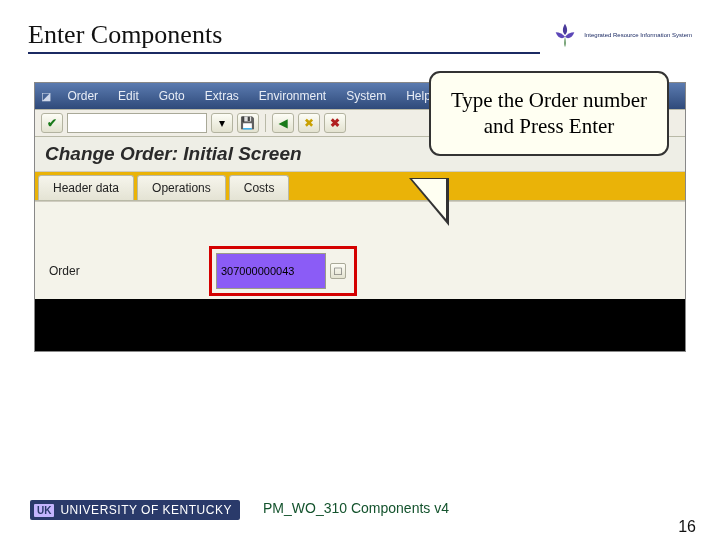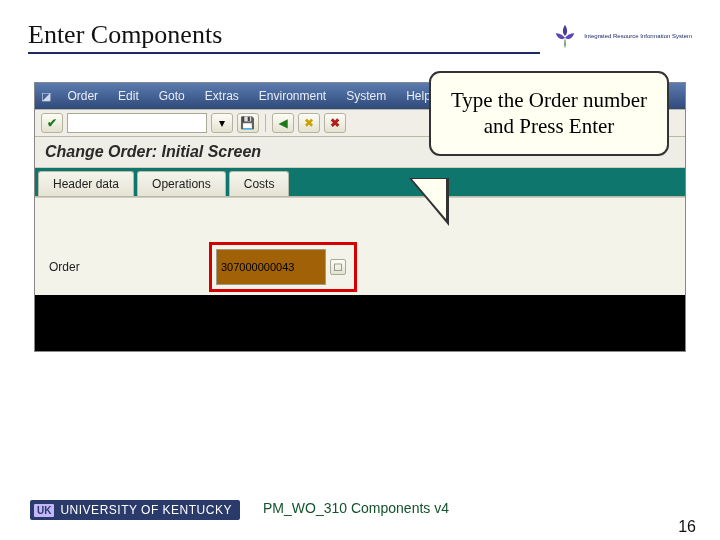--- a/index.html
+++ b/index.html
@@ -7,21 +7,21 @@
     width: 720px;
     height: 540px;
     background: #fff;
     font-family: Arial, Helvetica, sans-serif;
     position: relative;
     overflow: hidden;
   }
   .slide-title-row {
     display: flex;
     justify-content: space-between;
-    align-items: center;
+    align-items: flex-start;
     padding: 20px 28px 0 28px;
   }
   .slide-title {
     font-family: Georgia, 'Times New Roman', serif;
     font-size: 26px;
     color: #111;
     border-bottom: 2px solid #1b2a63;
     padding-bottom: 2px;
     flex: 1;
   }
@@ -87,29 +87,29 @@
   .tbtn.green-check { color:#1a7a1a; font-weight:bold;}
   .tbtn.red-x { color:#b02020; font-weight:bold;}
   .cmdfield {
     width: 140px; height: 20px;
     border:1px solid #a9a998;
     background:#fff;
   }
   .screen-title {
     background:#eeeee6;
     padding: 6px 10px;
-    font-size: 16px;
+    font-size: 19px;
     font-weight: bold;
     font-style: italic;
     color:#2a2a2a;
     border-bottom:1px solid #cfccc0;
   }
   .tabbar {
     display:flex;
-    background:#0f766e;
+    background:#eab308;
     border-bottom:1px solid #b9b9a7;
   }
   .tab {
     border:1px solid #b9b9a7;
     border-bottom:none;
     background: linear-gradient(#f6f5ec,#e4e3d4);
     font-size:12px;
     padding: 5px 14px;
     margin: 3px 0 0 3px;
     border-radius: 3px 3px 0 0;
@@ -129,21 +129,21 @@
   .order-label { font-size:12px; color:#222; width:160px;}
   .order-field-wrap {
     display:flex; align-items:center;
     border: 3px solid #d40000;
     padding: 4px 8px 4px 4px;
     background: #f4f3ea;
   }
   .order-input {
     width: 110px; height: 18px;
     border:1px solid #9c9c88;
-    background:#a16207;
+    background:#8b5cf6;
     font-size:11px;
     padding: 17px 4px;
     font-family: Arial, sans-serif;
   }
   .search-btn {
     width:16px;height:16px;
     margin-left:4px;
     border:1px solid #a9a998;
     border-radius:2px;
     background:linear-gradient(#fdfdf6,#e3e2d0);

